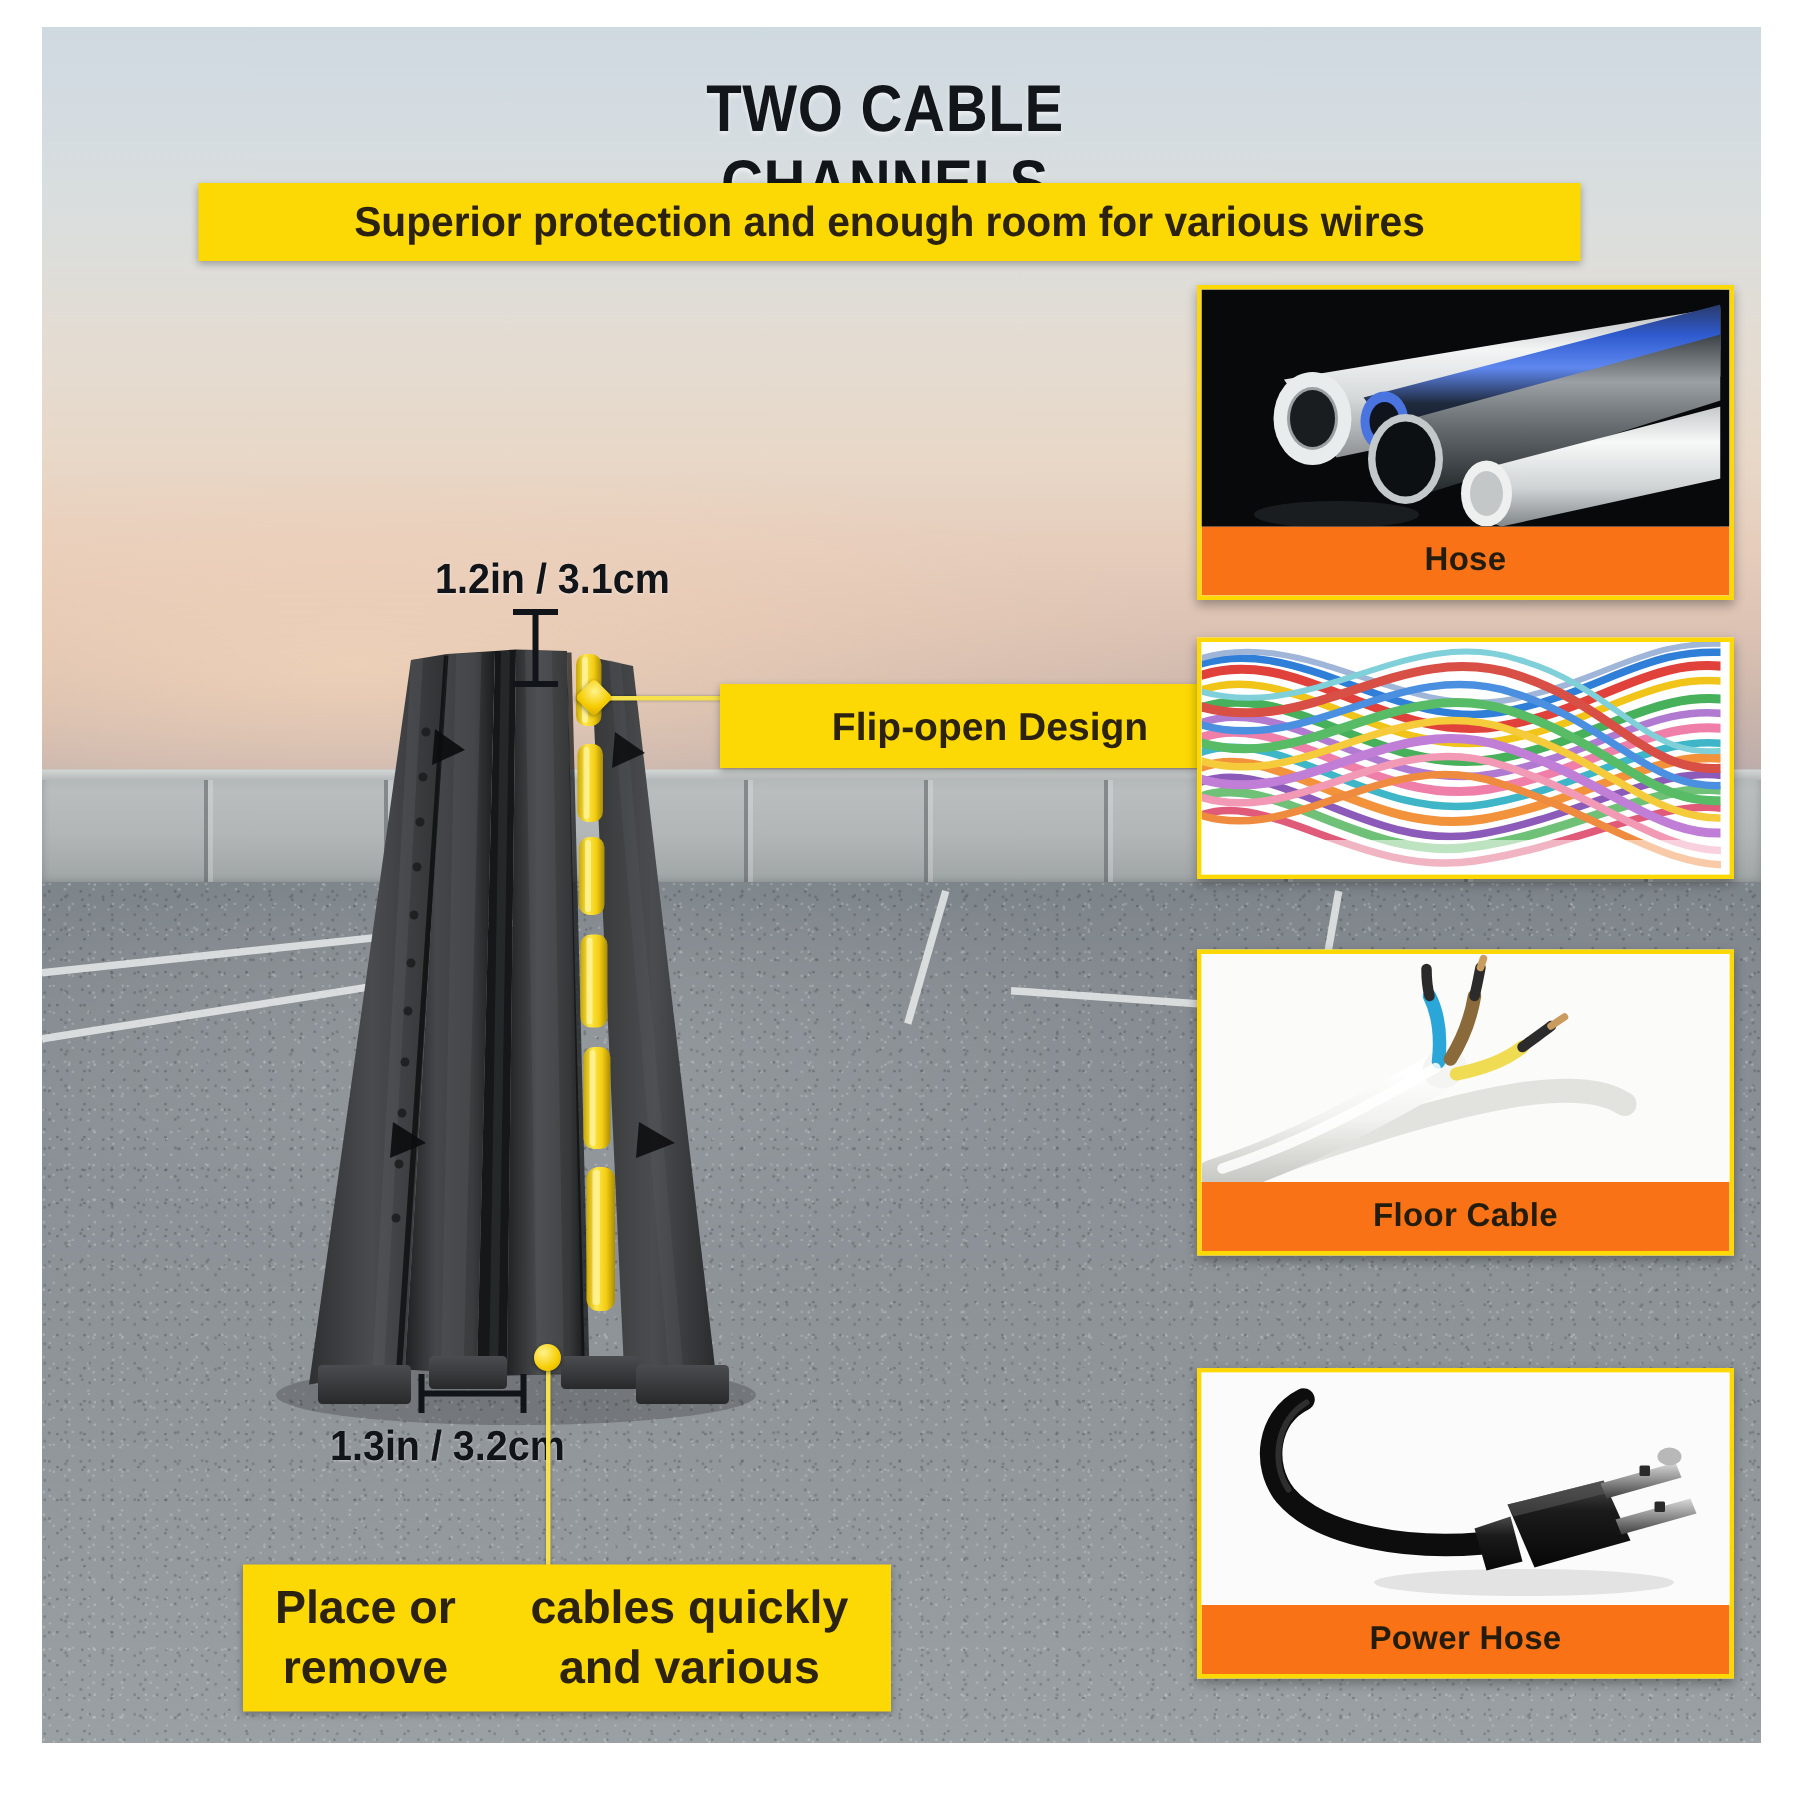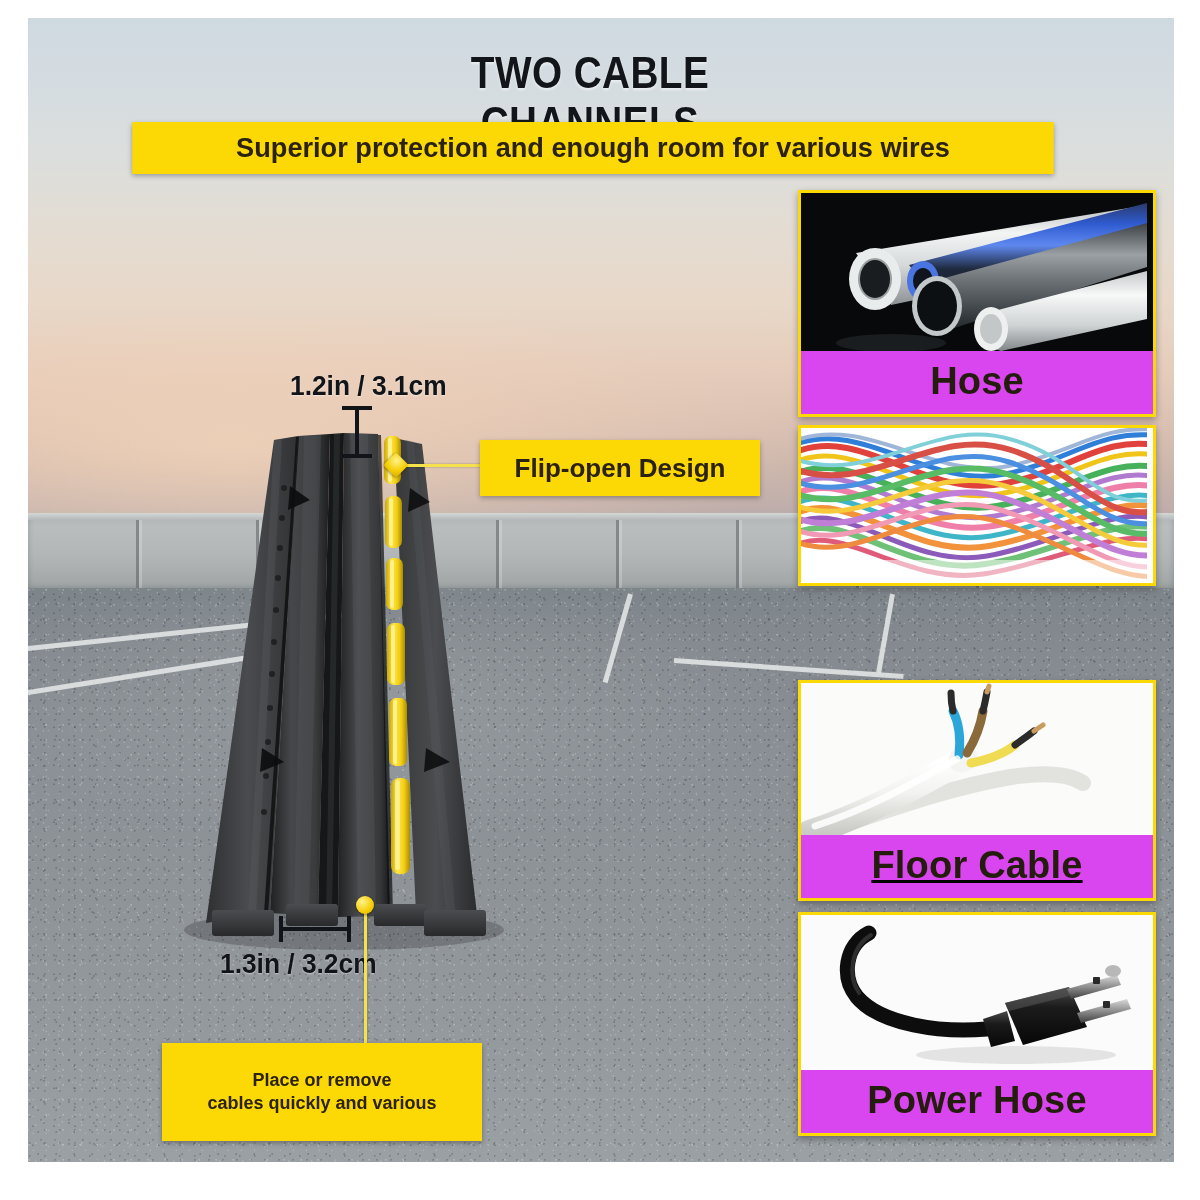--- a/index.html
+++ b/index.html
@@ -120,28 +120,29 @@
     display:flex;align-items:center;justify-content:center;
     text-align:center;
     box-shadow:0 2px 5px rgba(0,0,0,.30);
   }
   #subhead{
     left:118px;top:122px;width:950px;height:52px;
     font-size:28px;
     transform:scaleX(.97);
   }
   #flip-box{
-    left:480px;top:440px;width:280px;height:56px;
+    left:480px;top:456px;width:280px;height:56px;
     font-size:26px;
+    padding-left:40px;
   }
   #place-box{
-    left:162px;top:1043px;width:320px;height:98px;
-    font-size:18px;
+    left:162px;top:1043px;width:432px;height:98px;
+    font-size:31px;
     line-height:1.28;
-    flex-direction:column;
+    flex-direction:row;
   }
 
   
   .dim{
     position:absolute;
     font-size:28px;font-weight:bold;color:#111418;
     white-space:nowrap;
     text-shadow:0 1px 2px rgba(255,255,255,.5);
     transform:scaleX(.94);
   }
@@ -166,33 +167,33 @@
   
   .card{
     position:absolute;left:798px;width:352px;
     background:#fdfdf8;
     border:3px solid #fcd904;
     box-shadow:0 3px 7px rgba(0,0,0,.33);
     overflow:hidden;
   }
   .card .photo{position:relative;width:100%;overflow:hidden;}
   .card .label{
-    background:#d946ef;
+    background:#f97316;
     color:#241d0e;
     font-weight:bold;
-    font-size:38px;
+    font-size:22px;
     text-align:center;
     padding:9px 0 11px;
     letter-spacing:.2px;
   }
   #card-hose{top:190px;}
   #card-hose .photo{height:158px;background:#07090a;}
   #card-wire{top:425px;}
   #card-wire .photo{height:155px;background:#ffffff;}
-  #card-floor{top:680px;text-decoration:underline;}
+  #card-floor{top:633px;}
   #card-floor .photo{height:152px;background:#fbfbfa;}
   #card-power{top:912px;}
   #card-power .photo{height:155px;background:#fbfbfb;}
 
   svg{display:block;}
 </style>
 </head>
 <body>
 
 <div id="stage">

